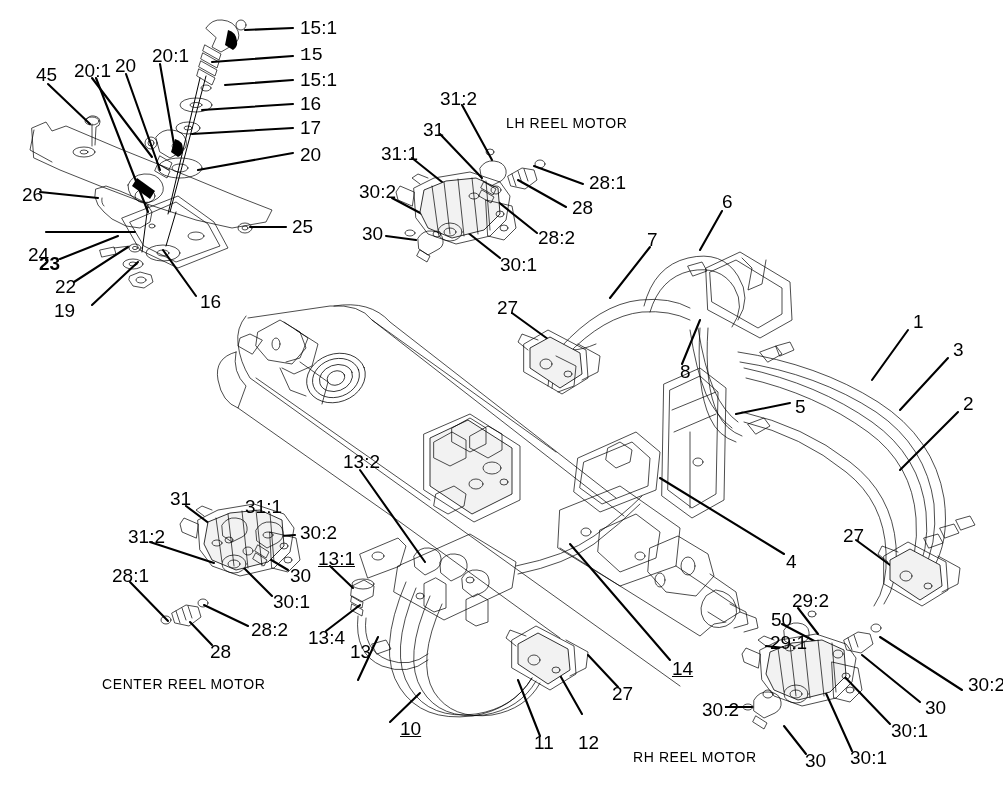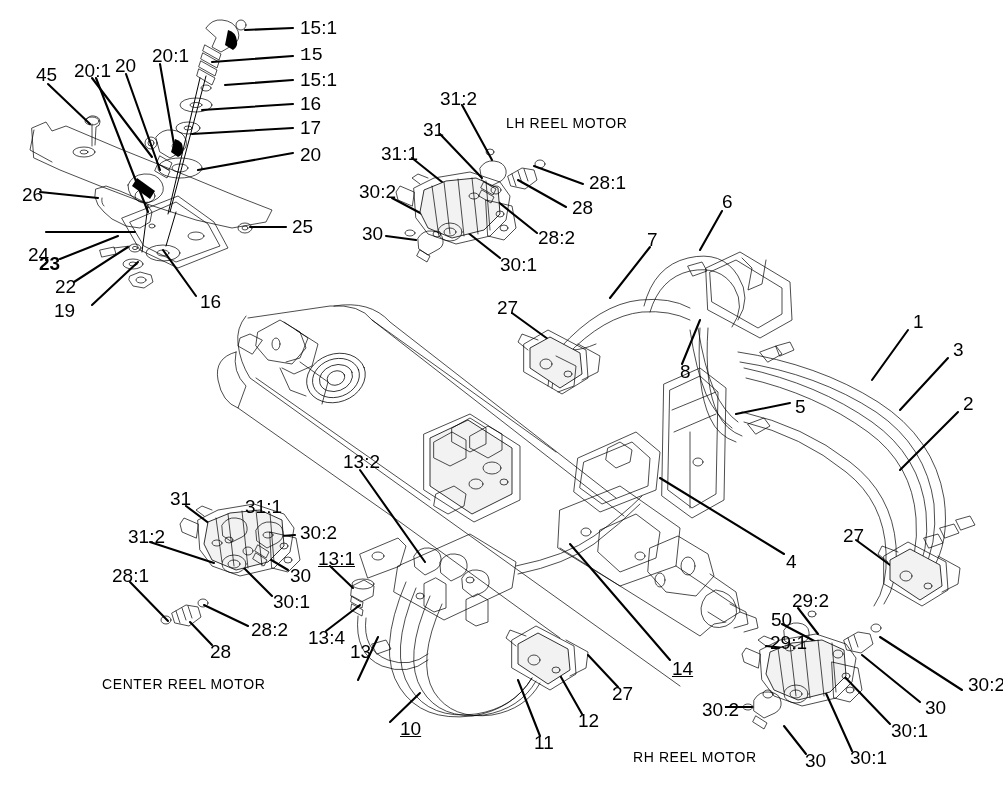--- a/index.html
+++ b/index.html
@@ -498,21 +498,21 @@
       <div class="lbl" style="left: 245px; top: 497px;">31:1</div>
       <div class="lbl" style="left: 128px; top: 527px;">31:2</div>
       <div class="lbl" style="left: 300px; top: 523px;">30:2</div>
       <div class="lbl" style="left: 290px; top: 566px;">30</div>
       <div class="lbl" style="left: 273px; top: 592px;">30:1</div>
       <div class="lbl" style="left: 112px; top: 566px;">28:1</div>
       <div class="lbl" style="left: 251px; top: 620px;">28:2</div>
       <div class="lbl" style="left: 210px; top: 642px;">28</div>
       <div class="lbl" style="left: 400px; top: 719px; text-decoration: underline;">10</div>
       <div class="lbl" style="left: 534px; top: 733px;">11</div>
-      <div class="lbl" style="left: 578px; top: 711px;">12</div>
+      <div class="lbl" style="left: 578px; top: 733px;">12</div>
       <div class="lbl" style="left: 612px; top: 684px;">27</div>
       <div class="lbl" style="left: 792px; top: 591px;">29:2</div>
       <div class="lbl" style="left: 771px; top: 610px;">50</div>
       <div class="lbl" style="left: 770px; top: 633px;">29:1</div>
       <div class="lbl" style="left: 702px; top: 700px;">30:2</div>
       <div class="lbl" style="left: 805px; top: 751px;">30</div>
       <div class="lbl" style="left: 850px; top: 748px;">30:1</div>
       <div class="lbl" style="left: 968px; top: 675px;">30:2</div>
       <div class="lbl" style="left: 925px; top: 698px;">30</div>
       <div class="lbl" style="left: 891px; top: 721px;">30:1</div>

